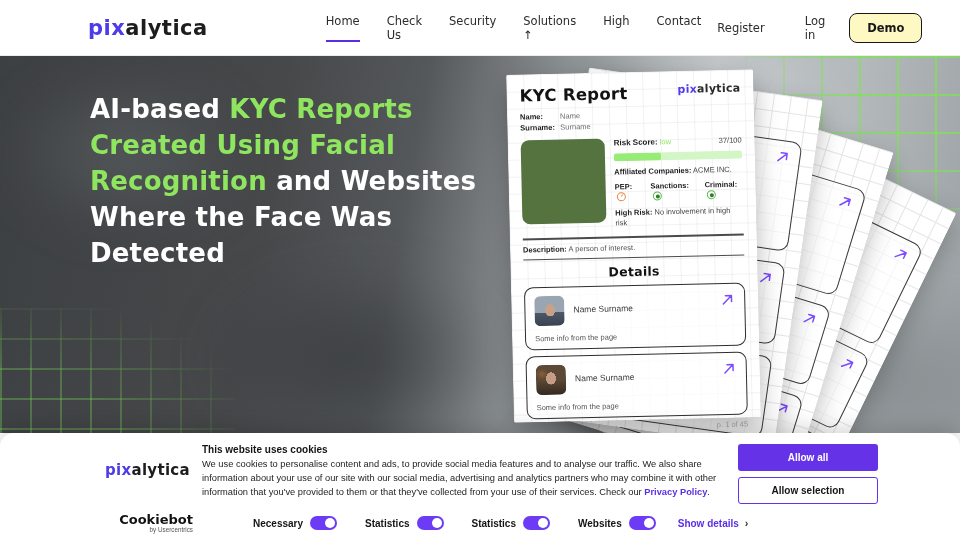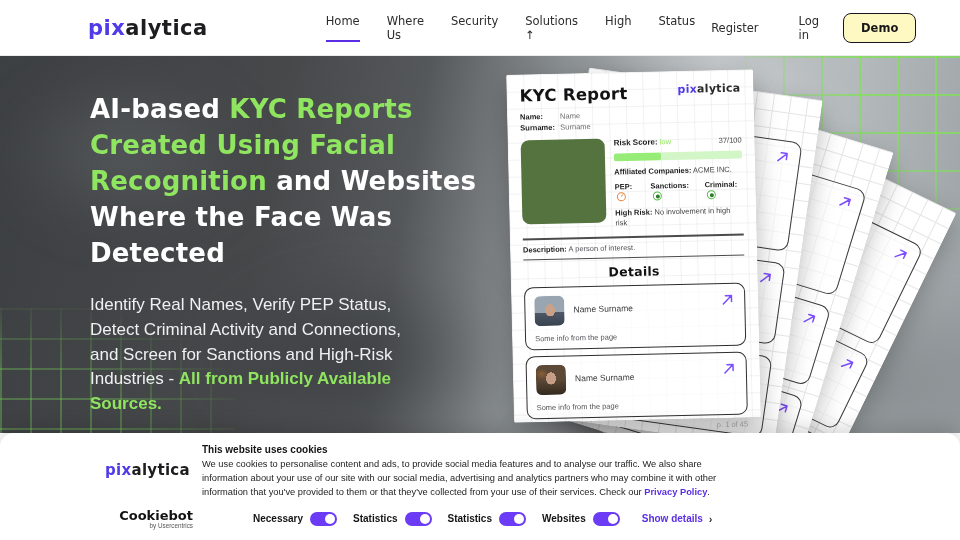--- a/index.html
+++ b/index.html
@@ -143,64 +143,61 @@
   .c-btns { margin-left:auto; display:flex; flex-direction:column; gap:6px; }
   .btn-allow { width:140px; height:27px; background:#6532E8; color:#fff; border:none; border-radius:3px;
                font-size:10px; font-weight:bold; cursor:pointer; font-family:"Liberation Sans", sans-serif; }
   .btn-select { width:140px; height:27px; background:#fff; color:#141414; border:1px solid #6532E8;
                 border-radius:3px; font-size:10px; font-weight:bold; cursor:pointer;
                 font-family:"Liberation Sans", sans-serif; }
   .c-row2 { display:flex; align-items:center; margin-top:9px; }
   .cb-logo { width:88px; flex:0 0 88px; text-align:right; line-height:1; }
   .cb-name { font-family:"DejaVu Sans", sans-serif; font-weight:bold; font-size:13px; color:#111; }
   .cb-sub { font-size:6.3px; color:#555; margin-top:1px; }
-  .toggles { display:flex; align-items:center; gap:16px; margin-left:13px;padding-left:47px; }
+  .toggles { display:flex; align-items:center; gap:28px; margin-left:13px;padding-left:47px; }
   .toggle { display:flex; align-items:center; gap:7px; cursor:pointer; }
   .toggle .tl { font-size:10px; font-weight:bold; color:#141414; }
   .switch { position:relative; width:27px; height:14px; border-radius:8px; background:#c9c9cf; }
   .switch.on { background:#6B3BF5; }
   .switch .knob { position:absolute; left:2px; top:2px; width:10px; height:10px; border-radius:50%; background:#fff; }
   .switch.on .knob { left:auto; right:2px; }
   .show-details { display:flex; align-items:center; gap:6px; margin-left:22px; color:#5B2EE5;
                   font-size:10px; font-weight:bold; cursor:pointer; }
   .show-details .chev { font-size:11px; color:#333; font-weight:bold; }
 </style>
 </head>
 <body>
 
 <div class="header">
   <div class="logo">
     <span class="pix">pix</span><span class="rest">alytica</span>
   </div>
   <div class="nav">
     <a class="active">Home</a>
-    <a>Where Us</a>
+    <a>Check Us</a>
     <a>Security</a>
     <a>Solutions ↑</a>
     <a>High</a>
-    <a>Status</a>
+    <a>Contact</a>
   </div>
   <div class="hdr-right">
     <a>Register</a>
     <a>Log in</a>
     <button class="demo-btn">Demo</button>
   </div>
 </div>
 
 <div class="hero">
   <div class="hero-blobs"></div>
   <div class="grid-green"></div>
   <div class="grid-green-dim"></div>
 
   <div class="hero-copy">
     <div class="hero-title">
       <span>AI-based </span><span class="gr">KYC Reports Created Using Facial Recognition</span><span> and Websites Where the Face Was Detected</span>
-    </div>
-    <div class="hero-sub">
-      <span>Identify Real Names, Verify PEP Status, Detect Criminal Activity and Connections, and Screen for Sanctions and High-Risk Industries - </span><span class="gr">All from Publicly Available Sources.</span>
     </div>
   </div>
 
   <div class="page bpage" style="left:590px; top:18px; transform:rotate(26deg); z-index:1;">
     <div class="bp-logo"><span class="pix">pix</span><span class="rest">alytica</span></div>
     <div class="bp-card h1">
         <svg class="arr" viewBox="0 0 20 20">
           <path d="M4 16 L15 5 M7 5 h8 v8"></path>
         </svg>
       </div>
@@ -303,20 +300,24 @@
 
 <div class="cookie">
   <div class="c-row1">
     <div class="c-logo"><span class="pix">pix</span><span class="rest">alytica</span></div>
     <div class="c-text">
       <div class="c-title">This website uses cookies</div>
       <div class="c-body">
         <span>We use cookies to personalise content and ads, to provide social media features and to analyse our traffic. We also share information about your use of our site with our social media, advertising and analytics partners who may combine it with other information that you've provided to them or that they've collected from your use of their services. Check our </span><a>Privacy Policy</a><span>.</span>
       </div>
     </div>
+    <div class="c-btns">
+      <button class="btn-allow">Allow all</button>
+      <button class="btn-select">Allow selection</button>
+    </div>
   </div>
   <div class="c-row2">
     <div class="cb-logo">
       <div class="cb-name">Cookiebot</div>
       <div class="cb-sub">by Usercentrics</div>
     </div>
     <div class="toggles">
       <div class="toggle">
         <span class="tl">Necessary</span>
         <span class="switch on">

